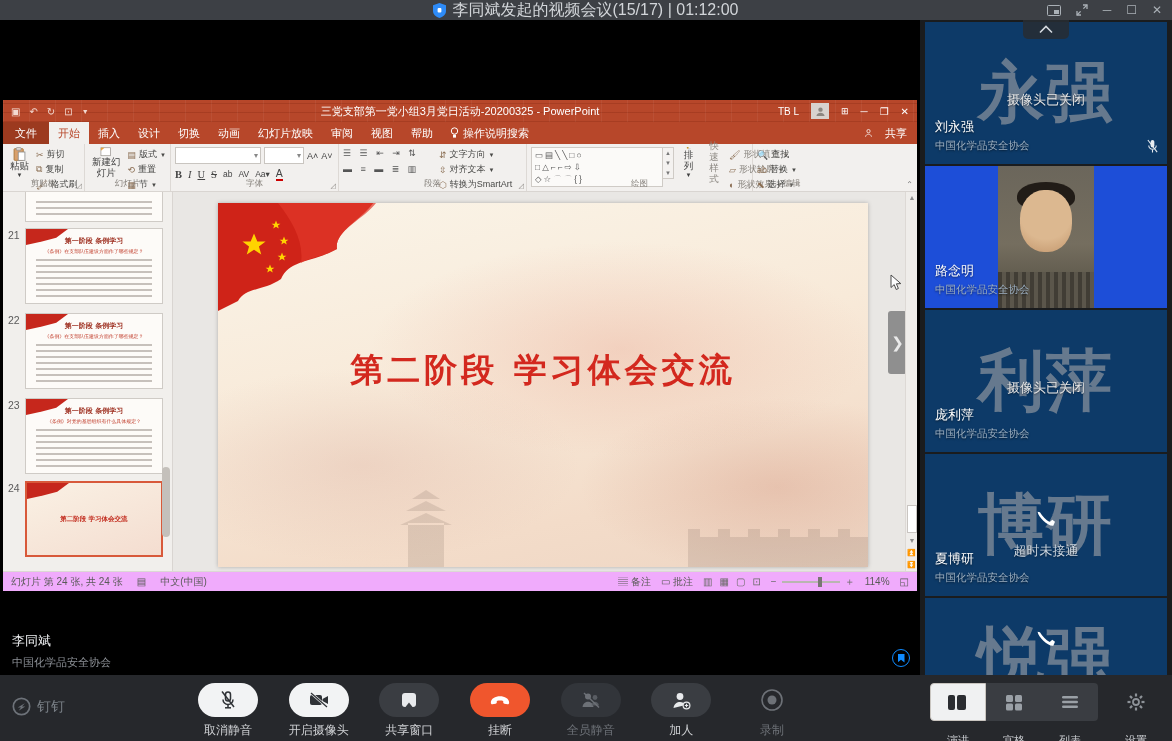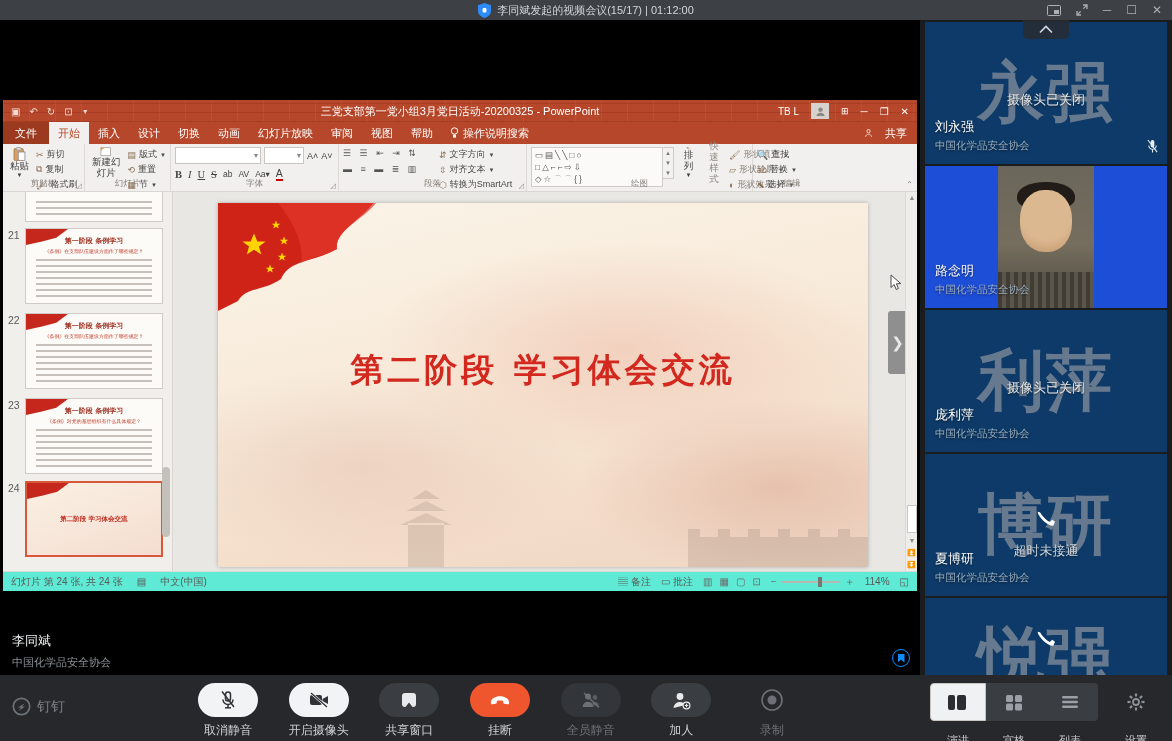--- a/index.html
+++ b/index.html
@@ -5,21 +5,21 @@
   * { margin:0; padding:0; box-sizing:border-box; }
   html,body { background:#111; }
   #app {
     position:relative; width:1172px; height:741px; overflow:hidden;
     background:#000; font-family:"Liberation Sans",sans-serif;
     -webkit-font-smoothing:antialiased;
   }
   
   .topbar { position:absolute; left:0; top:0; width:1172px; height:20px;
     background:#3d4045; display:flex; align-items:center; justify-content:center; }
-  .topbar-title { color:#d2d5d9; font-size:11px; display:flex; align-items:center; gap:6px; }
+  .topbar-title { color:#d2d5d9; font-size:16px; display:flex; align-items:center; gap:6px; }
   .topbar-controls { position:absolute; right:10px; top:0; height:20px; display:flex; align-items:center; gap:15px; color:#aab0b6; font-size:12px; }
   .topbar-controls svg { display:block; }
   .tc-glyph { font-size:12px; line-height:20px; cursor:default; }
 
   
   .main { position:absolute; left:0; top:20px; width:920px; height:655px; background:#000; }
 
   
   .ppt { position:absolute; left:3px; top:80px; width:914px; height:491px; background:#f2f0ee; font-size:10px; color:#3c3c3c; }
   .ppt-titlebar { position:relative; height:22px; background:
@@ -89,21 +89,21 @@
   .silhouettes { position:absolute; left:0; bottom:0; width:100%; opacity:.16; }
 
   .v-scroll { position:absolute; right:0; top:0; width:12px; bottom:0; background:#efedea; border-left:1px solid #ddd9d5; }
   .vs-arrow { width:12px; height:12px; font-size:7px; color:#8b8b8b; text-align:center; line-height:12px; }
   .vs-thumb { position:absolute; top:313px; left:1px; width:10px; height:28px; background:#fff; border:1px solid #c9c5c1; }
   .vs-bottom { position:absolute; bottom:0; left:0; width:12px; display:flex; flex-direction:column; }
   .next-slide-btn { position:absolute; right:10px; top:119px; width:19px; height:63px; background:#8f8f8f; border-radius:3px;
     color:#e9e9e9; display:flex; align-items:center; justify-content:center; font-size:15px; }
 
   
-  .ppt-status { height:20px; background:#5eead4; border-top:1px solid #dcd8d4; display:flex; align-items:center; font-size:10px; color:#5a5a58; padding:0 8px; }
+  .ppt-status { height:20px; background:#f0abfc; border-top:1px solid #dcd8d4; display:flex; align-items:center; font-size:10px; color:#5a5a58; padding:0 8px; }
   .ps-left { display:flex; gap:14px; align-items:center; }
   .ps-right { margin-left:auto; display:flex; gap:10px; align-items:center; }
   .view-icons { display:flex; gap:7px; font-size:10px; color:#6b6b69; }
   .zoom-slider { display:flex; align-items:center; gap:5px; color:#6b6b69; }
   .z-track { position:relative; width:58px; height:2px; background:#b9b5b1; }
   .z-handle { position:absolute; left:62%; top:-4px; width:4px; height:10px; background:#7a7673; }
 
   
   .presenter { position:absolute; left:12px; top:612px; }
   .presenter-name { font-size:13px; color:#eceef0; }

